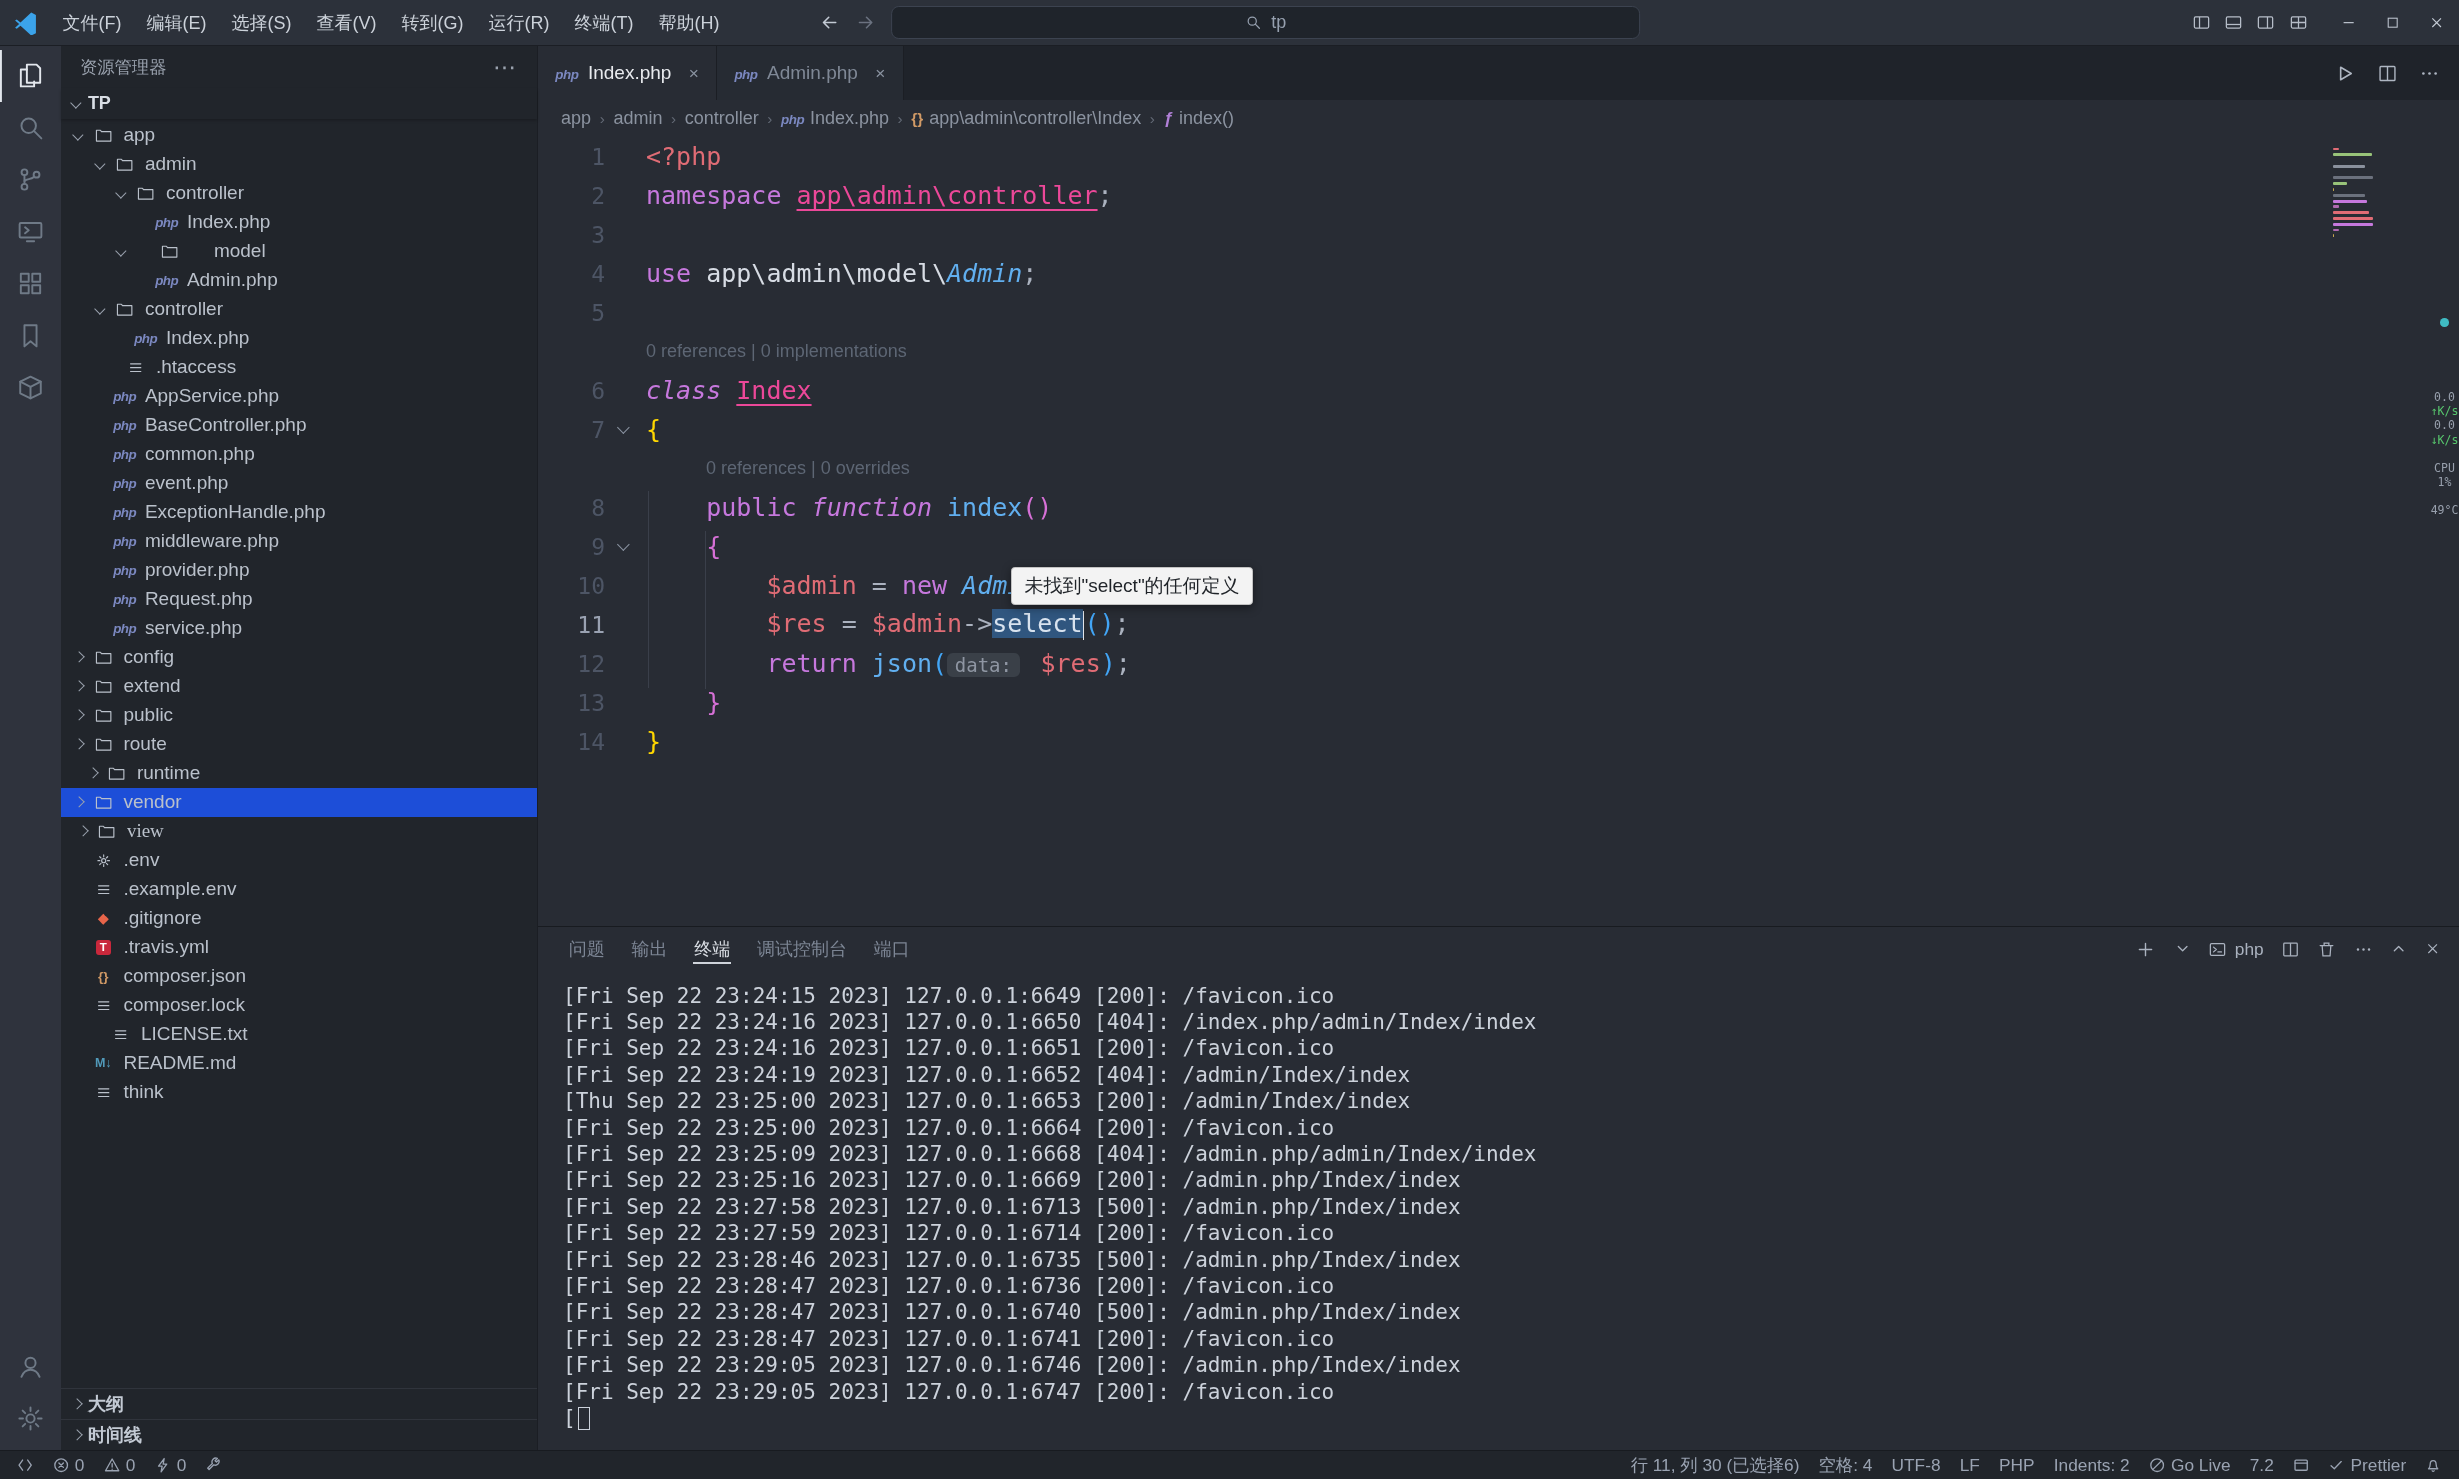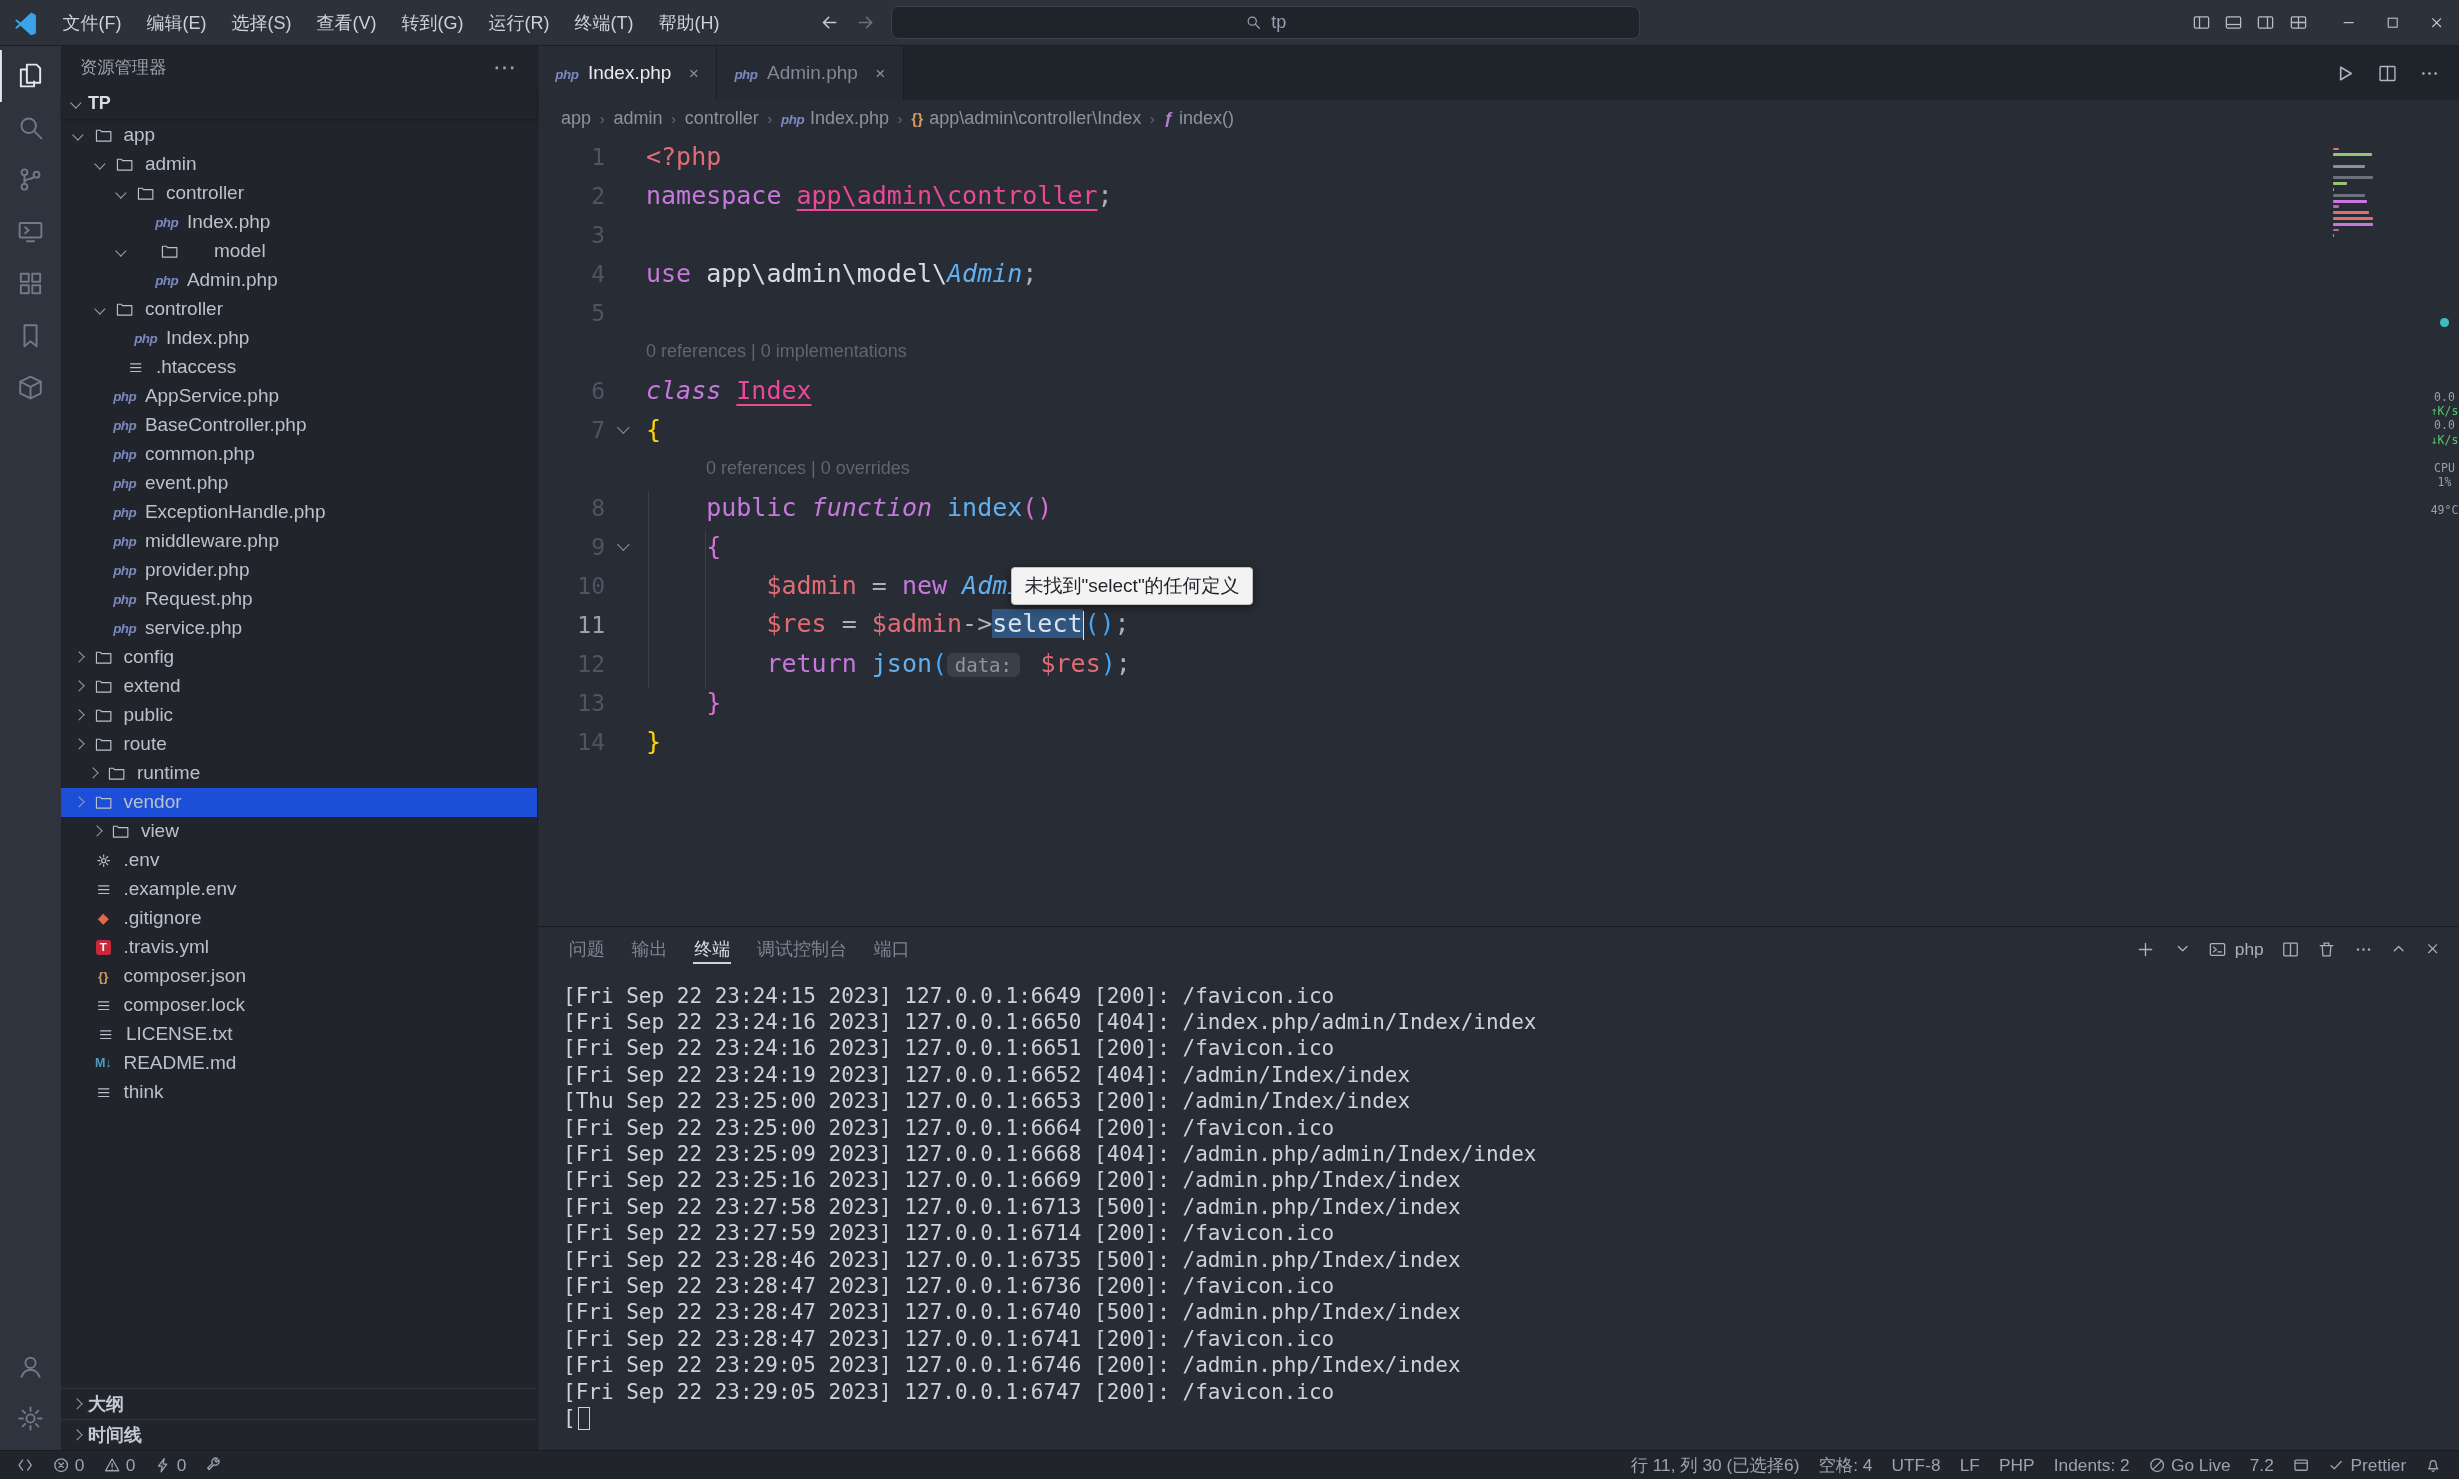--- a/index.html
+++ b/index.html
@@ -471,21 +471,21 @@
           </div>
           <div class="tree-row selected" style="padding-left: 9.6px;">
             <span class="chev closed"></span>
             <span class="ficon">
               <svg width="17.3" height="17.3" viewBox="0 0 24 24" fill="none" stroke="currentColor" stroke-width="1.6" stroke-linecap="round" stroke-linejoin="round">
                 <path d="M2 4.5h5.5L9 6.5h13v13H2z"></path>
               </svg>
             </span>
             <span class="tlabel">vendor</span>
           </div>
-          <div class="tree-row" style="padding-left: 27px;">
+          <div class="tree-row" style="padding-left: 13px; font-family: Liberation Serif, serif;">
             <span class="chev closed"></span>
             <span class="ficon">
               <svg width="17.3" height="17.3" viewBox="0 0 24 24" fill="none" stroke="currentColor" stroke-width="1.6" stroke-linecap="round" stroke-linejoin="round">
                 <path d="M2 4.5h5.5L9 6.5h13v13H2z"></path>
               </svg>
             </span>
             <span class="tlabel">view</span>
           </div>
           <div class="tree-row" style="padding-left: 9.6px;">
             <span class="chev none"></span>
@@ -529,21 +529,21 @@
           </div>
           <div class="tree-row" style="padding-left: 9.6px;">
             <span class="chev none"></span>
             <span class="ficon">
               <svg width="15.4" height="15.4" viewBox="0 0 24 24" fill="none" stroke="currentColor" stroke-width="1.8" stroke-linecap="round" stroke-linejoin="round">
                 <path d="M4 6h16M4 12h16M4 18h16"></path>
               </svg>
             </span>
             <span class="tlabel">composer.lock</span>
           </div>
-          <div class="tree-row" style="padding-left: 12px;">
+          <div class="tree-row" style="padding-left: 27px;">
             <span class="chev none"></span>
             <span class="ficon">
               <svg width="15.4" height="15.4" viewBox="0 0 24 24" fill="none" stroke="currentColor" stroke-width="1.8" stroke-linecap="round" stroke-linejoin="round">
                 <path d="M4 6h16M4 12h16M4 18h16"></path>
               </svg>
             </span>
             <span class="tlabel">LICENSE.txt</span>
           </div>
           <div class="tree-row" style="padding-left: 9.6px;">
             <span class="chev none"></span>

